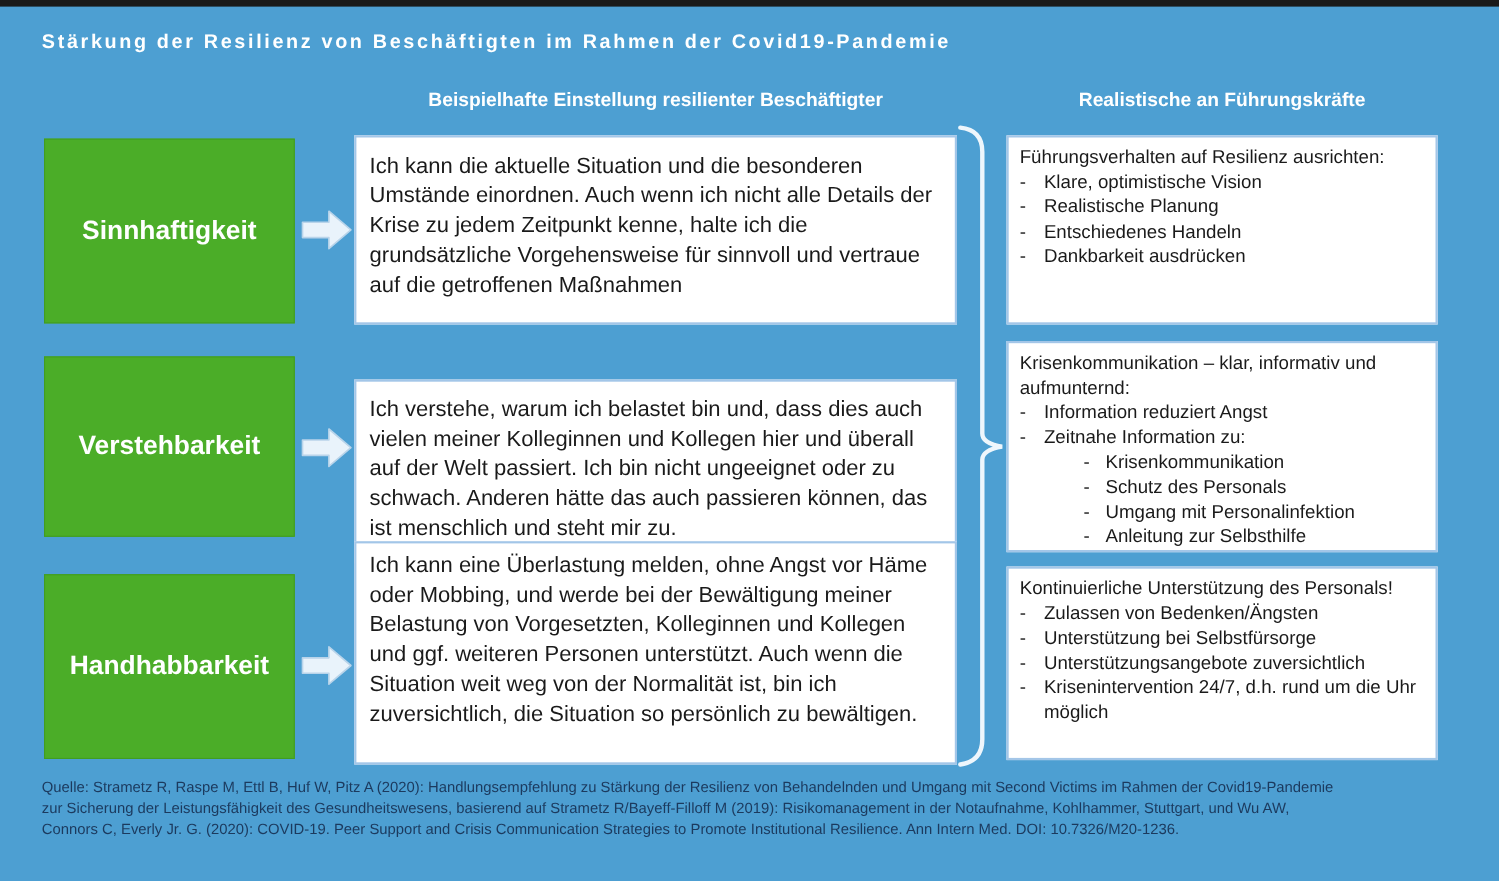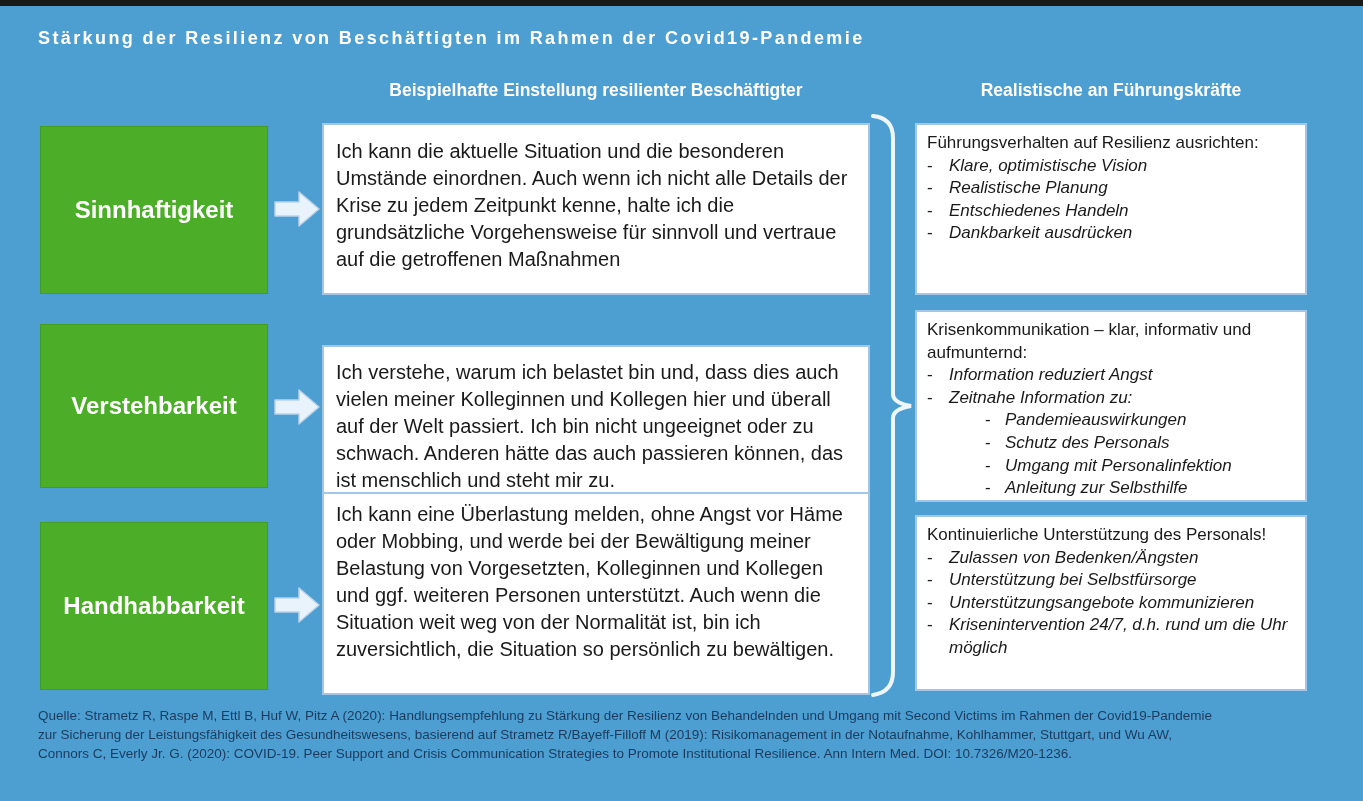--- a/index.html
+++ b/index.html
@@ -108,21 +108,21 @@
   }
   ul.bullets li {
     display: flex;
     align-items: flex-start;
   }
   ul.bullets li .dash {
     flex: 0 0 24px;
     padding-left: 2px;
     box-sizing: border-box;
   }
-  ul.bullets li .btxt { flex: 1 1 auto; font-style: italic; }
+  ul.bullets li .btxt { flex: 1 1 auto; }
   ul.bullets.subs { margin-left: 58px; }
   ul.bullets.subs li .dash { flex: 0 0 22px; }
 
   .brace {
     position: absolute;
     left: 863px; top: 112px;
     width: 54px; height: 588px;
   }
 
   .footer {
@@ -210,21 +210,21 @@
           <span class="btxt">Information reduziert Angst</span>
         </li>
       <li>
           <span class="dash">-</span>
           <span class="btxt">Zeitnahe Information zu:</span>
         </li>
     </ul>
     <ul class="bullets subs">
       <li>
           <span class="dash">-</span>
-          <span class="btxt">Pandemieauswirkungen</span>
+          <span class="btxt">Krisenkommunikation</span>
         </li>
       <li>
           <span class="dash">-</span>
           <span class="btxt">Schutz des Personals</span>
         </li>
       <li>
           <span class="dash">-</span>
           <span class="btxt">Umgang mit Personalinfektion</span>
         </li>
       <li>
@@ -240,21 +240,21 @@
       <li>
           <span class="dash">-</span>
           <span class="btxt">Zulassen von Bedenken/Ängsten</span>
         </li>
       <li>
           <span class="dash">-</span>
           <span class="btxt">Unterstützung bei Selbstfürsorge</span>
         </li>
       <li>
           <span class="dash">-</span>
-          <span class="btxt">Unterstützungsangebote kommunizieren</span>
+          <span class="btxt">Unterstützungsangebote zuversichtlich</span>
         </li>
       <li>
           <span class="dash">-</span>
           <span class="btxt">Krisenintervention 24/7, d.h. rund um die Uhr möglich</span>
         </li>
     </ul>
   </div>
 
   <div class="footer">
     <div>Quelle: Strametz R, Raspe M, Ettl B, Huf W, Pitz A (2020): Handlungsempfehlung zu Stärkung der Resilienz von Behandelnden und Umgang mit Second Victims im Rahmen der Covid19-Pandemie</div>

